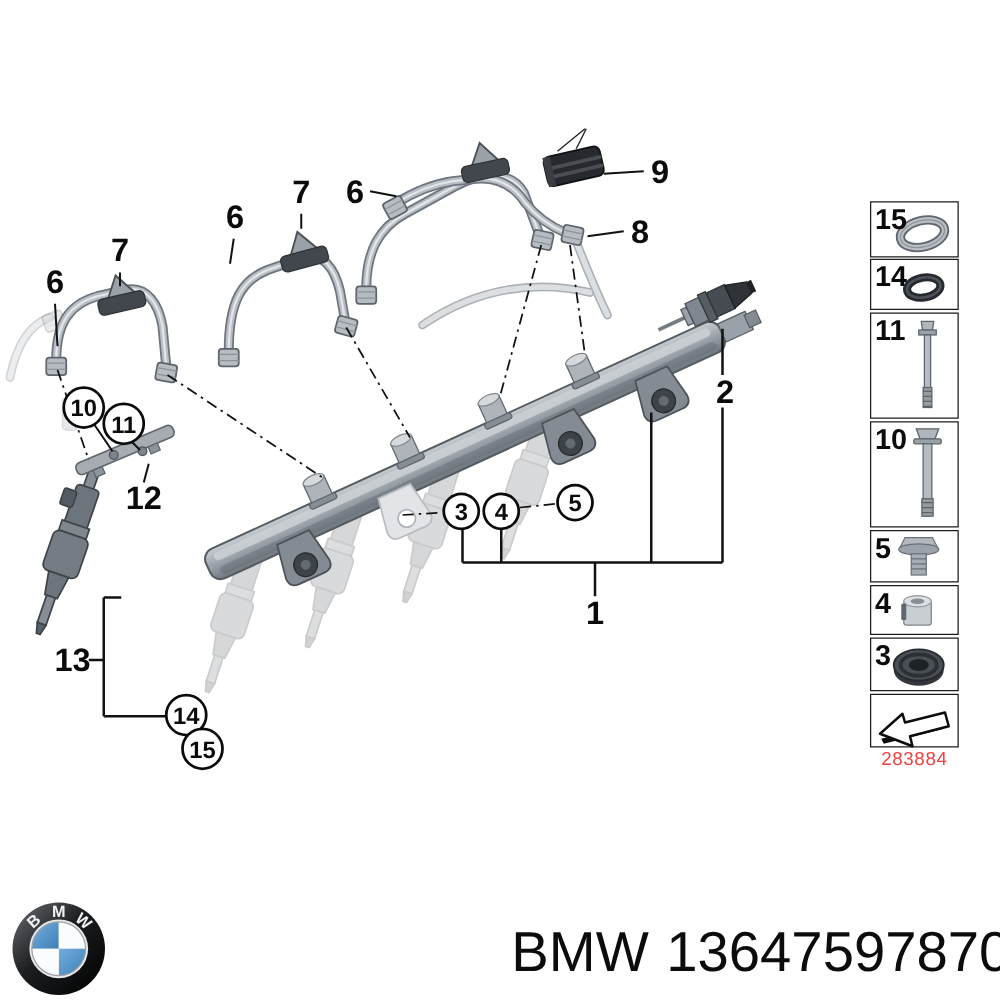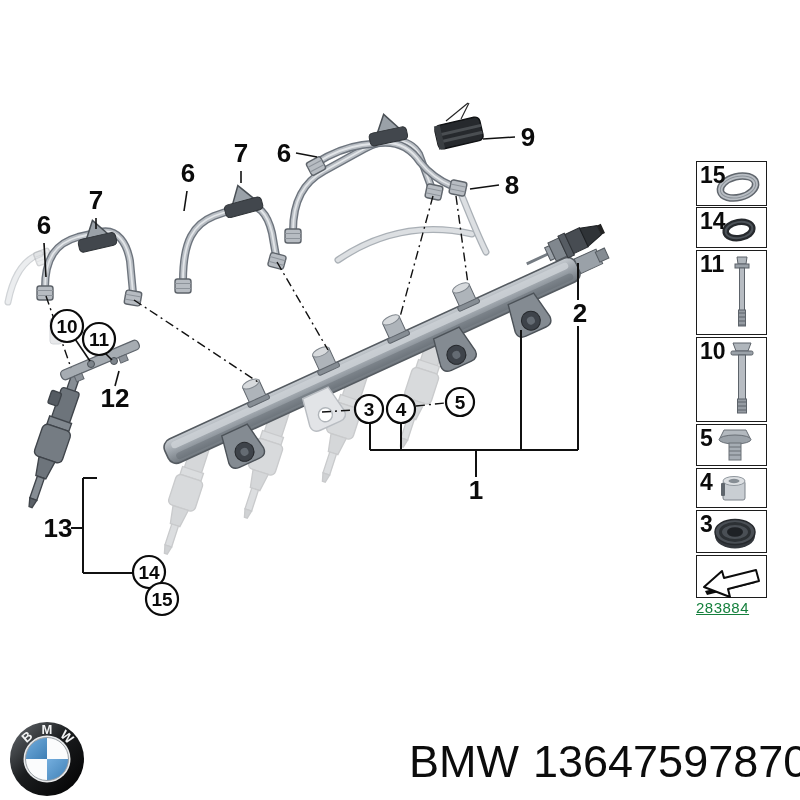--- a/index.html
+++ b/index.html
@@ -21,22 +21,22 @@
 
   .lbl{font:bold 26px "Liberation Sans",sans-serif;fill:#0b0b0b;text-anchor:middle}
   .clbl{font:bold 19px "Liberation Sans",sans-serif;fill:#0b0b0b;text-anchor:middle}
   .ccirc{fill:#fff;stroke:#0b0b0b;stroke-width:2.2}
 
   
   .legend{position:absolute;left:696px;top:0;width:71px;}
   .cell{position:absolute;left:0;width:71px;border:1.5px solid #1c1c1c;background:#fff;box-sizing:border-box;}
   .cell .num{position:absolute;top:0;left:3px;font-weight:bold;font-size:23px;color:#0b0b0b;line-height:26px;z-index:2;}
   .cell svg{position:absolute;left:0;top:0;}
-  .lg-code{position:absolute;left:696px;top:599px;width:71px;text-align:left;
-           font-size:15px;color:#15803d;letter-spacing:.5px;text-decoration:underline;}
+  .lg-code{position:absolute;left:696px;top:599px;width:71px;text-align:center;
+           font-size:15px;color:#ef4444;letter-spacing:.5px;}
 
   
   .caption{position:absolute;left:409px;top:736px;font-size:45px;color:#0c0c0c;
            white-space:nowrap;font-weight:400;}
   .caption .pn{margin-left:14px;}
   .logo-wrap{position:absolute;left:7px;top:719px;width:80px;height:80px;}
 </style>
 </head>
 <body>
 

